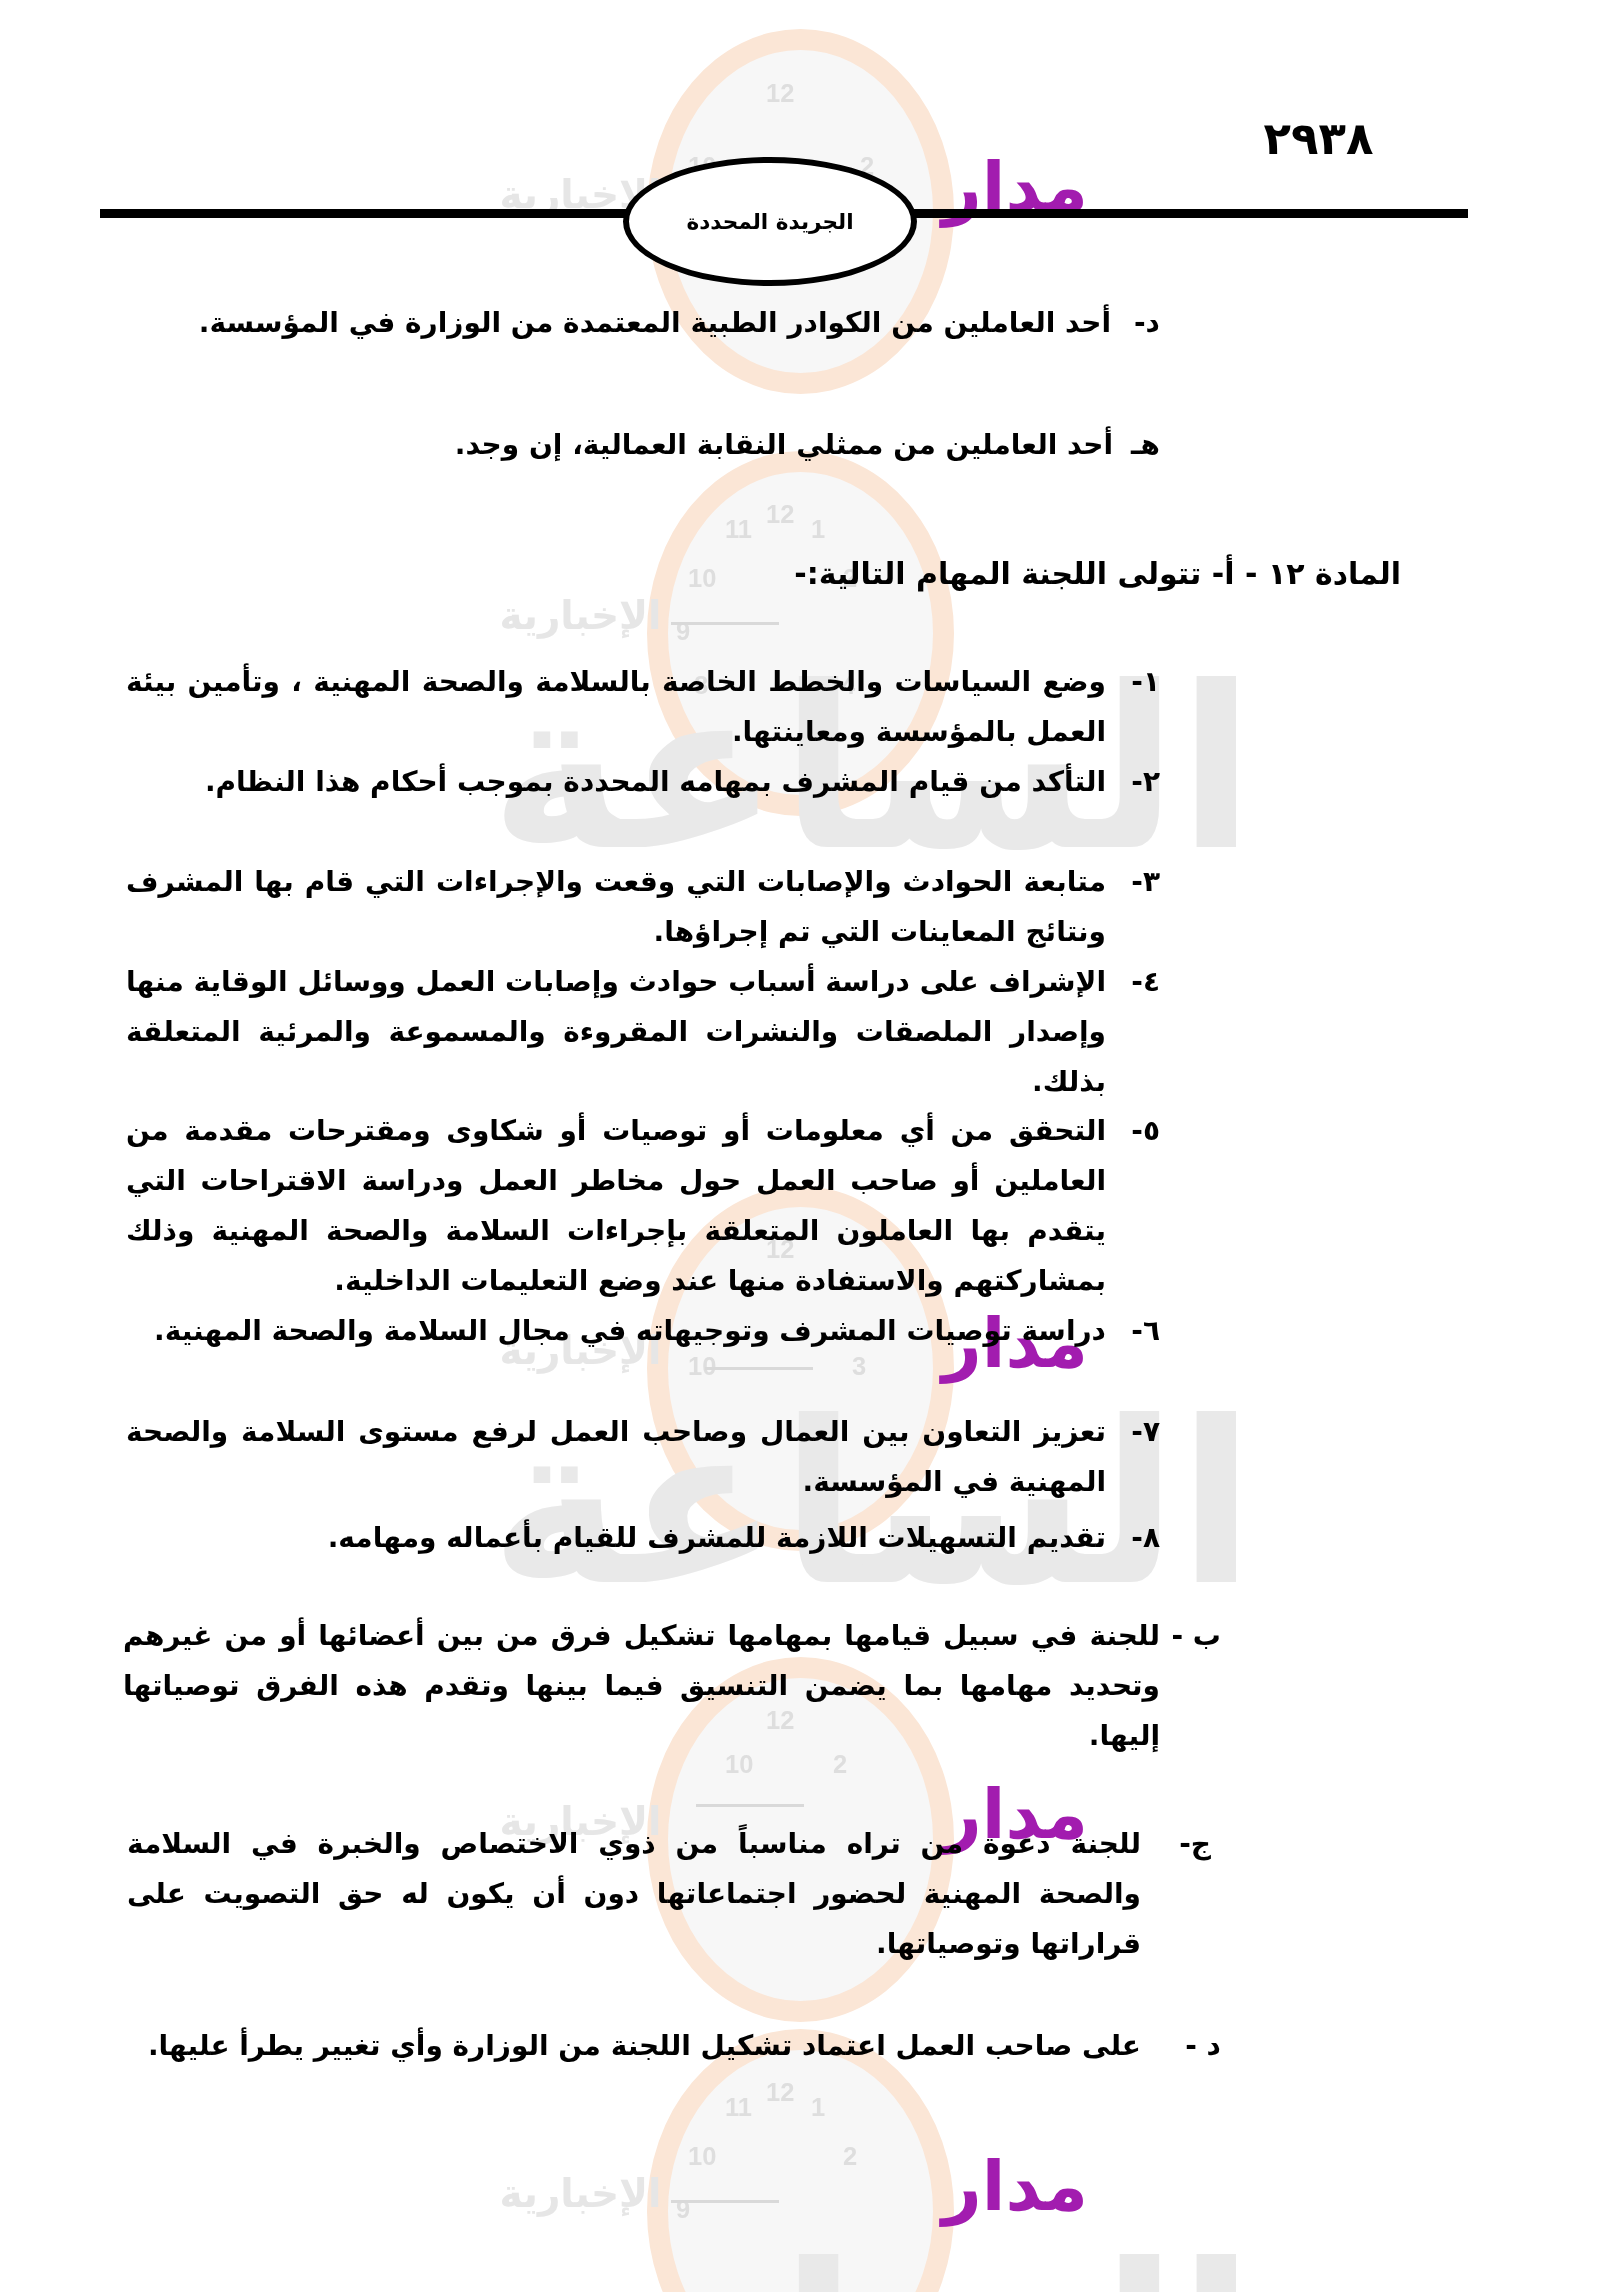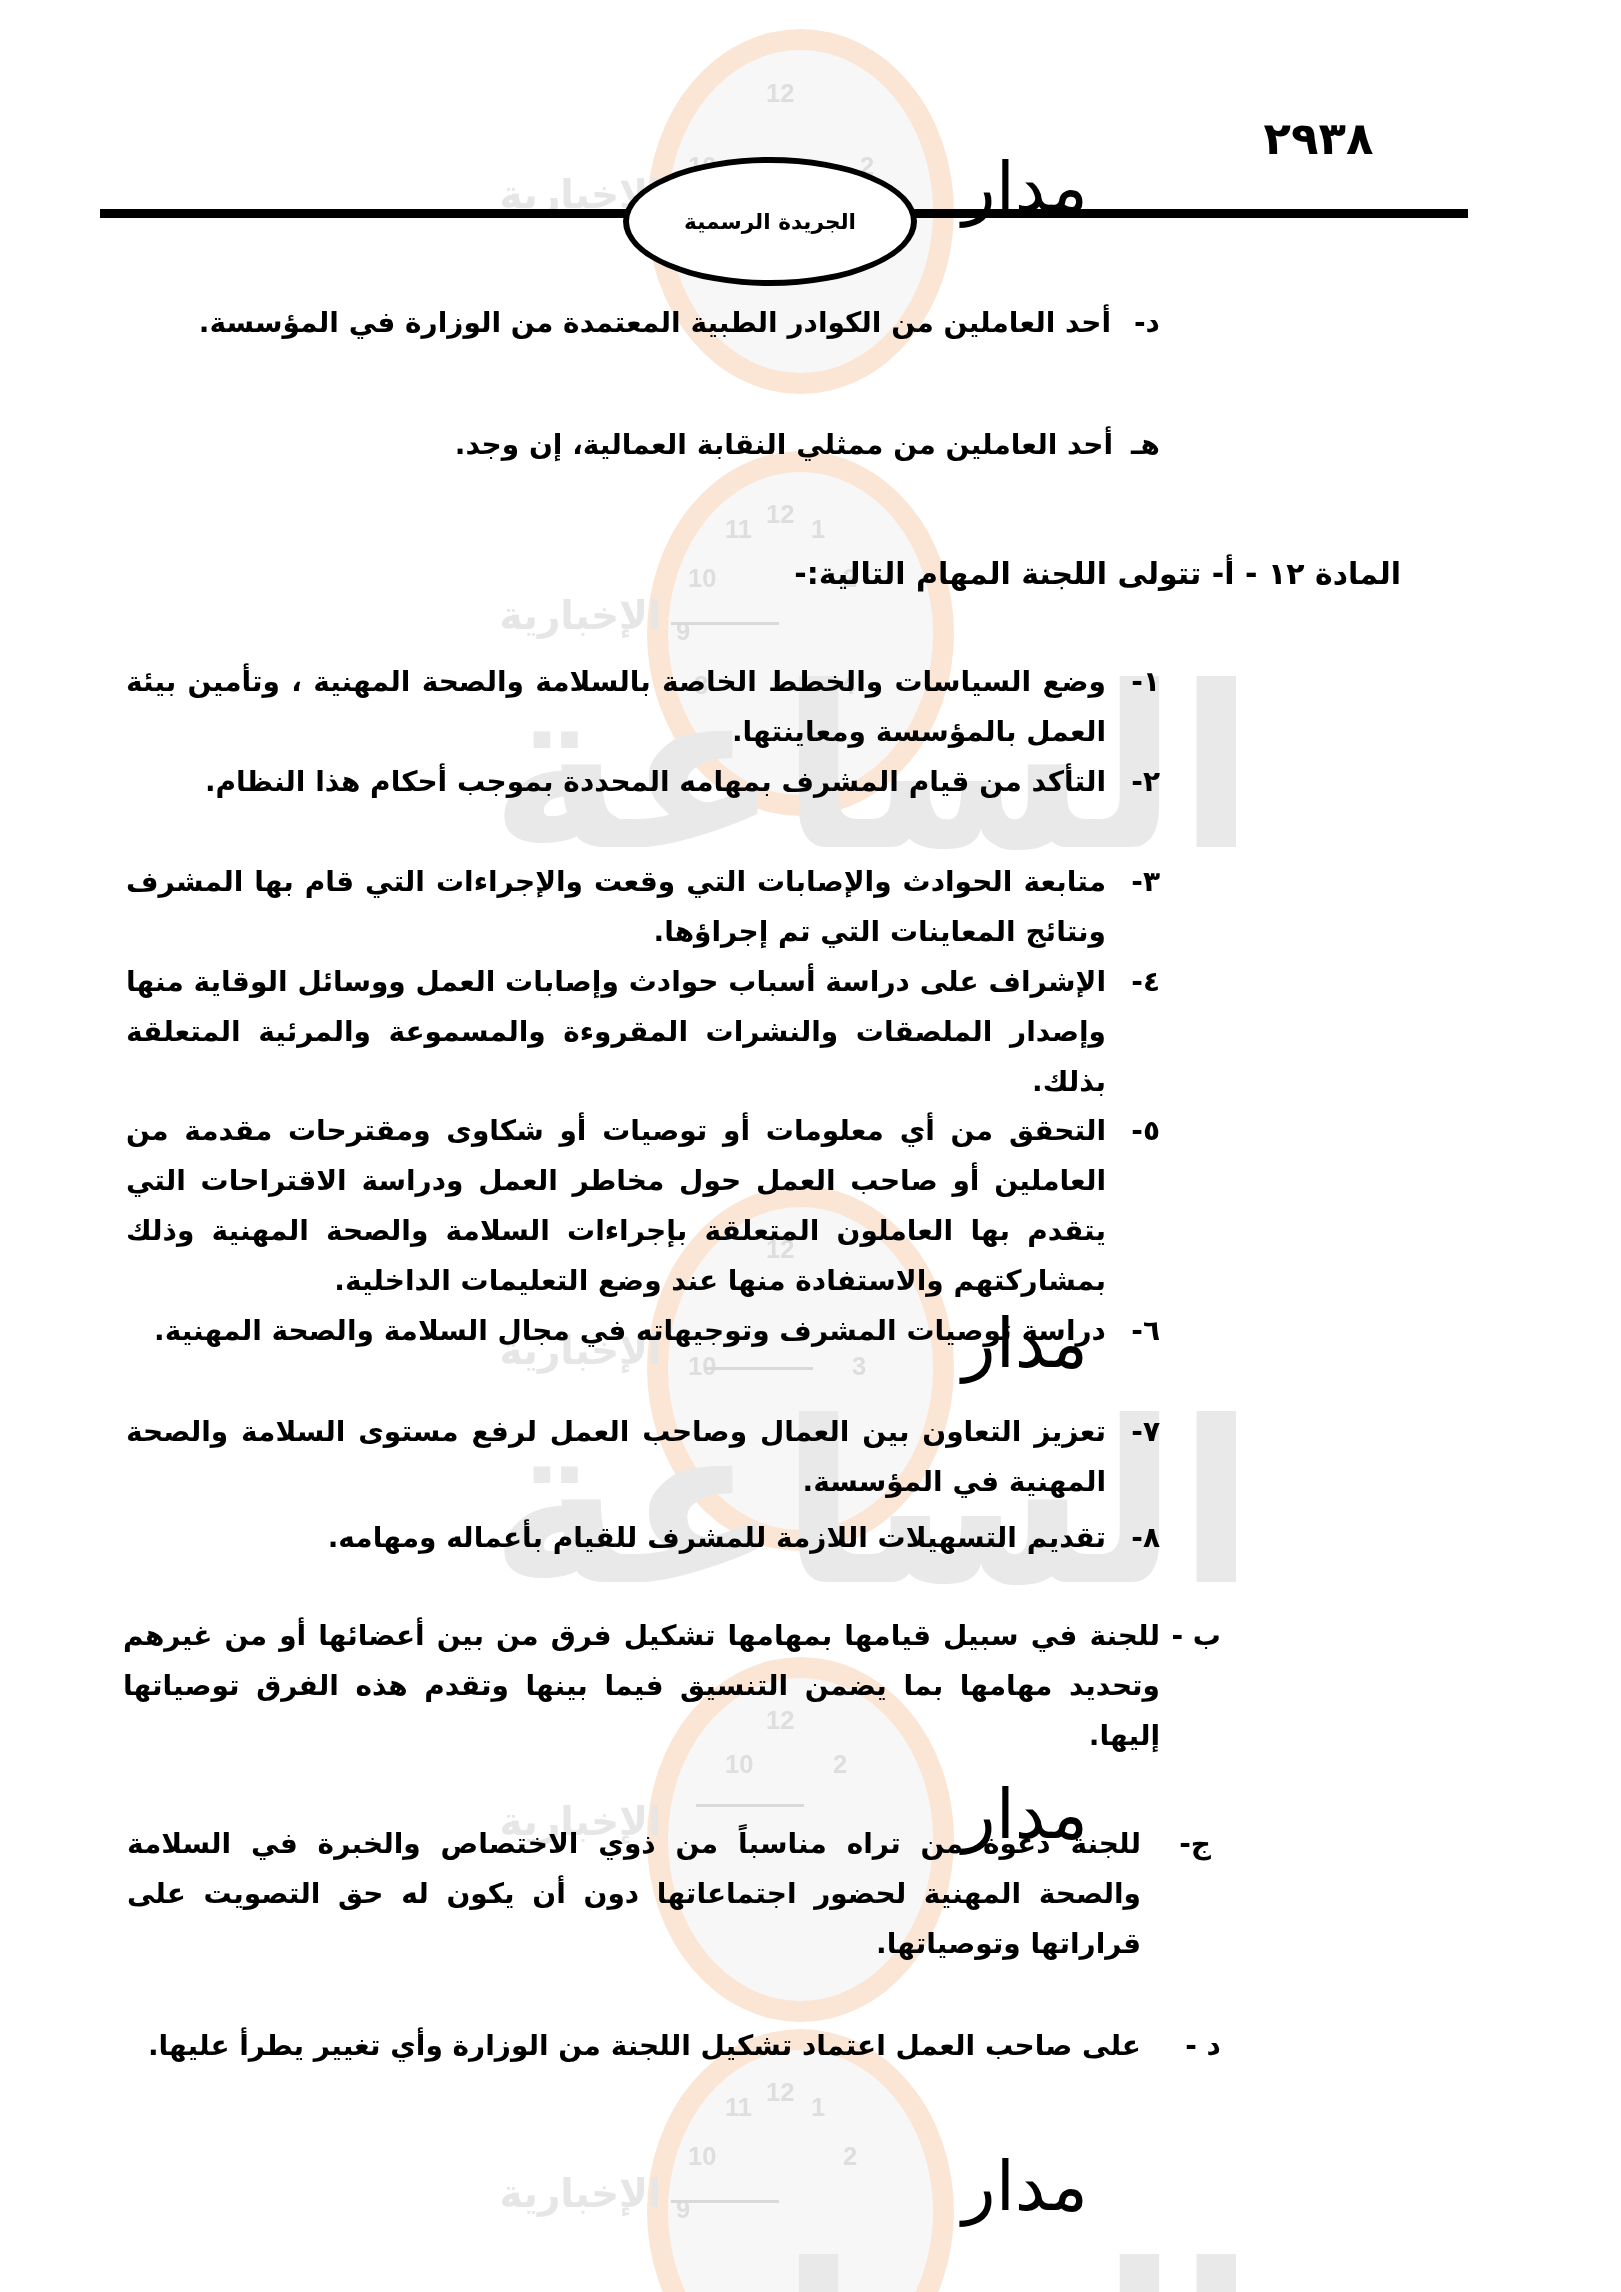--- a/index.html
+++ b/index.html
@@ -7,21 +7,21 @@
          font-family:"DejaVu Sans","Liberation Sans",sans-serif; color:#000; }
 
   
   .wm { position:absolute; width:608px; height:549px; pointer-events:none; z-index:0; }
   .wm .clock-ring { position:absolute; left:167px; top:9.8px; width:265px; height:323px;
          border-radius:50%; border:21.6px solid #fbe6d6; background:#f7f7f7; }
   .wm .clock-num { position:absolute; font-family:"Liberation Sans",sans-serif; font-weight:bold;
          color:#dedede; font-size:25.5px; }
   .wm .hand { position:absolute; background:#d9d9d9; transform-origin:left center; }
   .wm .brand-top { position:absolute; right:0; top:127px; font-family:"DejaVu Sans",sans-serif;
-         font-weight:normal; font-size:69px; color:#000000; }
+         font-weight:bold; font-size:69px; color:#a21caf; }
   .wm .brand-sub { position:absolute; left:19.6px; top:152px; font-family:"DejaVu Sans",sans-serif;
          font-weight:bold; font-size:39px; color:#e6e6e6; }
   .wm .brand-big { position:absolute; left:9.8px; top:216px; font-family:"DejaVu Sans",sans-serif;
          font-weight:bold; font-size:225px; line-height:1; color:#e9e9e9; }
 
   
   .page-number { position:absolute; left:1245px; top:116px; width:147px; text-align:center;
          font-family:"DejaVu Sans",sans-serif; font-weight:bold; font-size:45px; line-height:1; z-index:2; }
   .rule { position:absolute; left:100px; top:209px; width:1368px; height:8.8px; background:#000; z-index:2; }
   .ellipse { position:absolute; left:623px; top:157px; width:294px; height:129px;
@@ -95,21 +95,21 @@
   <span class="clock-num" style="left:196px;top:176px">9</span>
   <div class="hand" style="left:191px;top:181px;width:108px;height:2.9px;"></div>
   <span class="brand-top">مدار</span>
   <span class="brand-sub">الإخبارية</span>
   <span class="brand-big">الساعة</span>
 </div>
 
 <div class="page-number">٢٩٣٨</div>
 <div class="rule"></div>
 <div class="ellipse">
-  <span>الجريدة الرسمية</span>
+  <span>الجريدة المحددة</span>
 </div>
 
 <span class="marker" style="right:461px; top:298px;">د-</span>
 <div class="blk" style="right:510px; top:298px; width:985px;">أحد العاملين من الكوادر الطبية المعتمدة من الوزارة في المؤسسة.</div>
 
 <span class="marker" style="right:461px; top:420px;">هـ</span>
 <div class="blk" style="right:508px; top:420px; width:985px; text-align:right;">أحد العاملين من ممثلي النقابة العمالية، إن وجد.</div>
 
 <div class="heading" style="right:220px; top:549px;">المادة ١٢ - أ- تتولى اللجنة المهام التالية:-</div>
 

